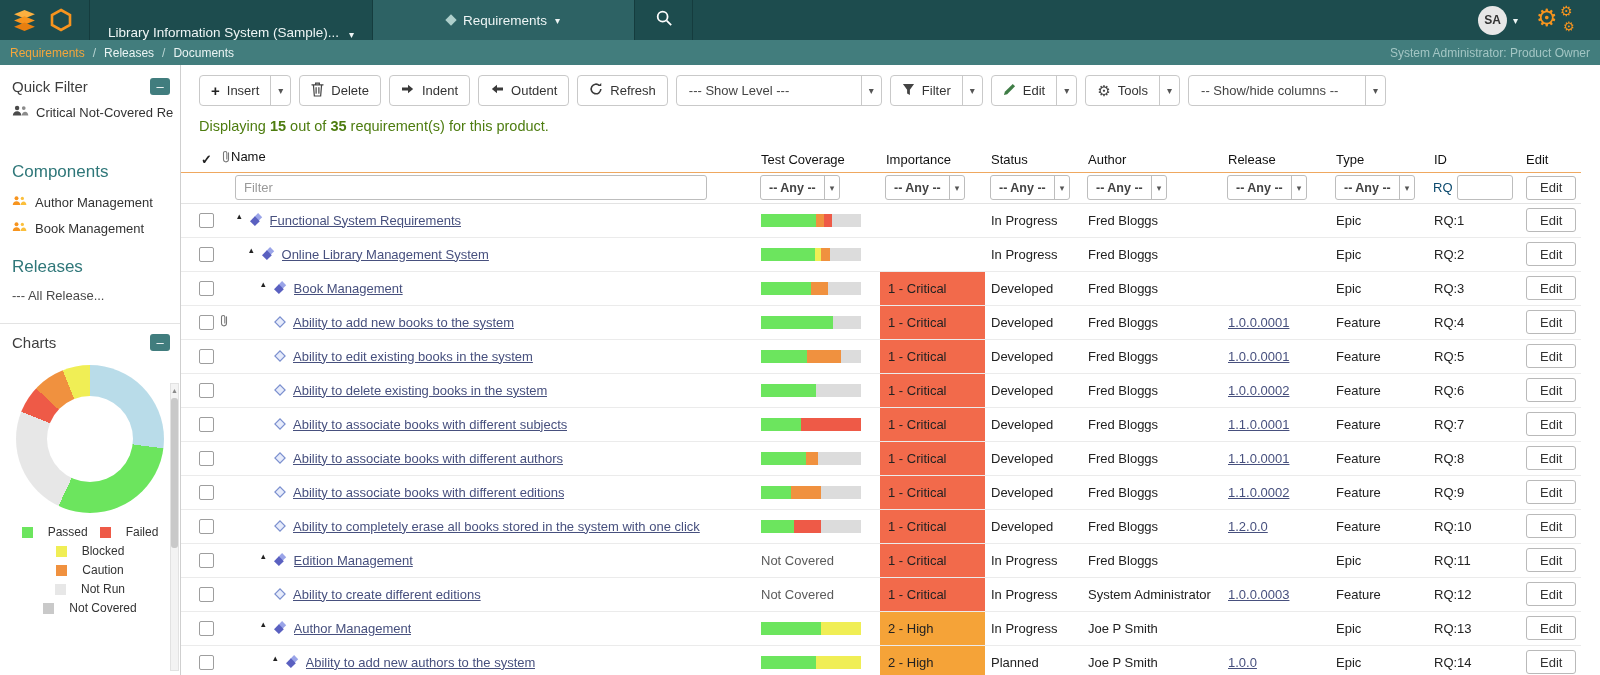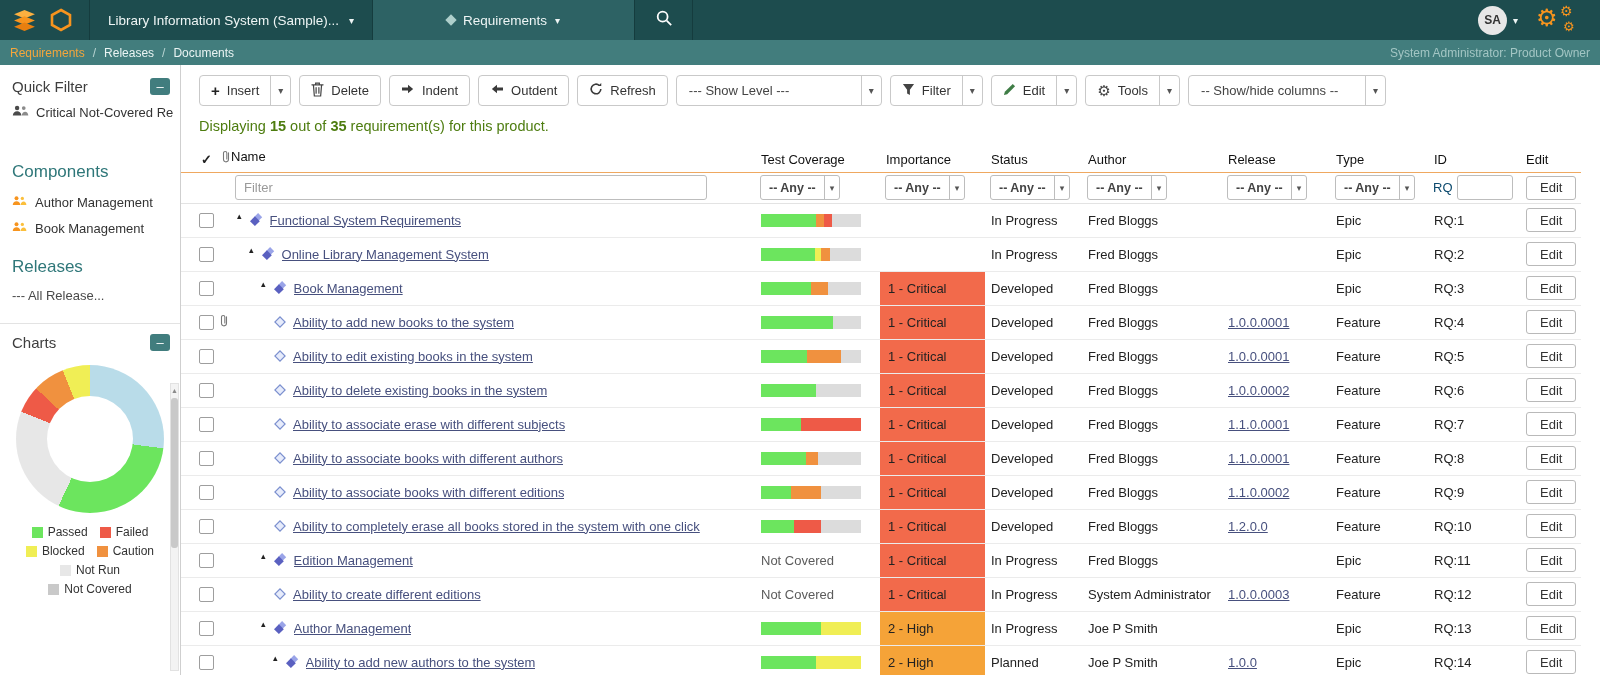--- a/index.html
+++ b/index.html
@@ -4,21 +4,21 @@
 <style>
   * { box-sizing: border-box; margin: 0; padding: 0; }
   html,body { width:1600px; height:675px; overflow:hidden; background:#fff;
     font-family:"Liberation Sans", sans-serif; }
   .app { width:1600px; height:675px; display:flex; flex-direction:column; }
 
   
   .topbar { height:40px; background:#1d4c4e; display:flex; align-items:stretch; color:#eef5f5; flex:0 0 40px; }
   .logo-group { display:flex; align-items:center; gap:12px; padding:0 16px 0 12px; border-right:1px solid #153c3e; }
   .logo { display:flex; align-items:center; }
-  .product-menu { display:flex; align-items:center; gap:10px; padding:0 18px; font-size:13.5px; border-right:1px solid #153c3e; cursor:pointer; }
+  .product-menu { display:flex; align-items:flex-end; gap:10px; padding:0 18px; font-size:13.5px; border-right:1px solid #153c3e; cursor:pointer; }
   .caret { font-size:10px; color:inherit; }
   .tab { display:flex; align-items:center; justify-content:center; gap:8px; width:262px; font-size:13.5px; border-right:1px solid #153c3e; cursor:pointer; }
   .tab-req { background:#2d6264; }
   .tab-diamond { width:8px; height:8px; background:#aecfcb; transform:rotate(45deg); display:inline-block; }
   .tb-search { width:58px; display:flex; align-items:center; justify-content:center; border-right:1px solid #153c3e; cursor:pointer; }
   .tb-spacer { flex:1; }
   .avatar-group { display:flex; align-items:center; gap:6px; padding-right:8px; cursor:pointer; }
   .avatar { width:29px; height:29px; border-radius:50%; background:#e7e7e7; color:#333; font-size:12px; font-weight:bold; display:flex; align-items:center; justify-content:center; }
   .gear-cluster { width:74px; position:relative; }
   .g { position:absolute; color:#f7941e; line-height:1; }
@@ -44,21 +44,21 @@
   .qf-item { display:flex; align-items:center; gap:7px; padding:3px 0 4px 12px; font-size:13px; color:#333; white-space:nowrap; overflow:hidden; cursor:pointer; }
   .section-title { color:#2f7779; font-size:17px; padding:16px 12px 7px; }
   .st-comp { padding-top:38px; }
   .comp-item { display:flex; align-items:center; gap:8px; padding:5px 12px; font-size:13px; color:#333; cursor:pointer; }
   .rel-item { padding:4px 12px; font-size:13px; color:#4a4a4a; cursor:pointer; }
   .charts-header { border-top:1px solid #e3e3e3; margin-top:16px; padding-top:10px; }
   .chart-area { display:flex; justify-content:center; padding:8px 0 2px; }
   .donut { width:148px; height:148px; border-radius:50%; position:relative; }
   .donut::after { content:""; position:absolute; inset:31px; background:#fff; border-radius:50%; }
   .legend { display:flex; flex-wrap:wrap; justify-content:center; column-gap:12px; row-gap:5px; padding:10px 8px; font-size:12px; color:#333; width:162px; margin:0 auto; }
-  .legend-item { display:flex; align-items:center; gap:5px; }
+  .legend-item { display:flex; align-items:center; gap:15px; }
   .legend-swatch { width:11px; height:11px; display:inline-block; }
   .chart-scroll { position:absolute; right:1px; top:318px; bottom:4px; width:9px; background:#f3f3f3; border:1px solid #e2e2e2; display:flex; flex-direction:column; align-items:center; }
   .scroll-arrow { font-size:7px; color:#8a8a8a; padding-top:2px; line-height:1.4; }
   .scroll-thumb { width:7px; height:150px; background:#c9c9c9; border-radius:3px; margin-top:2px; display:block; }
 
   
   .toolbar { display:flex; align-items:center; gap:8px; padding:10px 8px 8px 18px; }
   .btn, .select { display:inline-flex; align-items:stretch; border:1px solid #c9c9c9; border-radius:4px; background:#fff; height:31px; font-size:13px; color:#333; cursor:pointer; }
   .seg { padding:0 11px; display:flex; gap:7px; align-items:center; }
   .caret-seg { border-left:1px solid #c9c9c9; padding:0 7px; display:flex; align-items:center; color:#555; }
@@ -584,21 +584,21 @@
             <tr>
     <td class="cb-cell"><span class="checkbox"></span></td>
     <td>
       <div class="name-wrap" style="padding-left: 56px;">
 
         <span class="type-icon">
                     <svg width="14" height="14" viewBox="0 0 16 16">
                       <rect x="3.9" y="3.9" width="8.2" height="8.2" transform="rotate(45 8 8)" fill="#e7ecfb" stroke="#7b90cf" stroke-width="1.4"></rect>
                     </svg>
                   </span>
-        <a class="req-link">Ability to associate erase with different subjects</a>
+        <a class="req-link">Ability to associate books with different subjects</a>
       </div>
     </td>
     <td class="cov-cell">
                 <div class="cov-bar">
                   <div style="width: 40%; background: rgb(108, 229, 94);"></div>
                   <div style="width: 60%; background: rgb(238, 90, 71);"></div>
                 </div>
               </td>
     <td>
                 <div class="imp-block" style="background: rgb(242, 106, 75);">1 - Critical</div>

